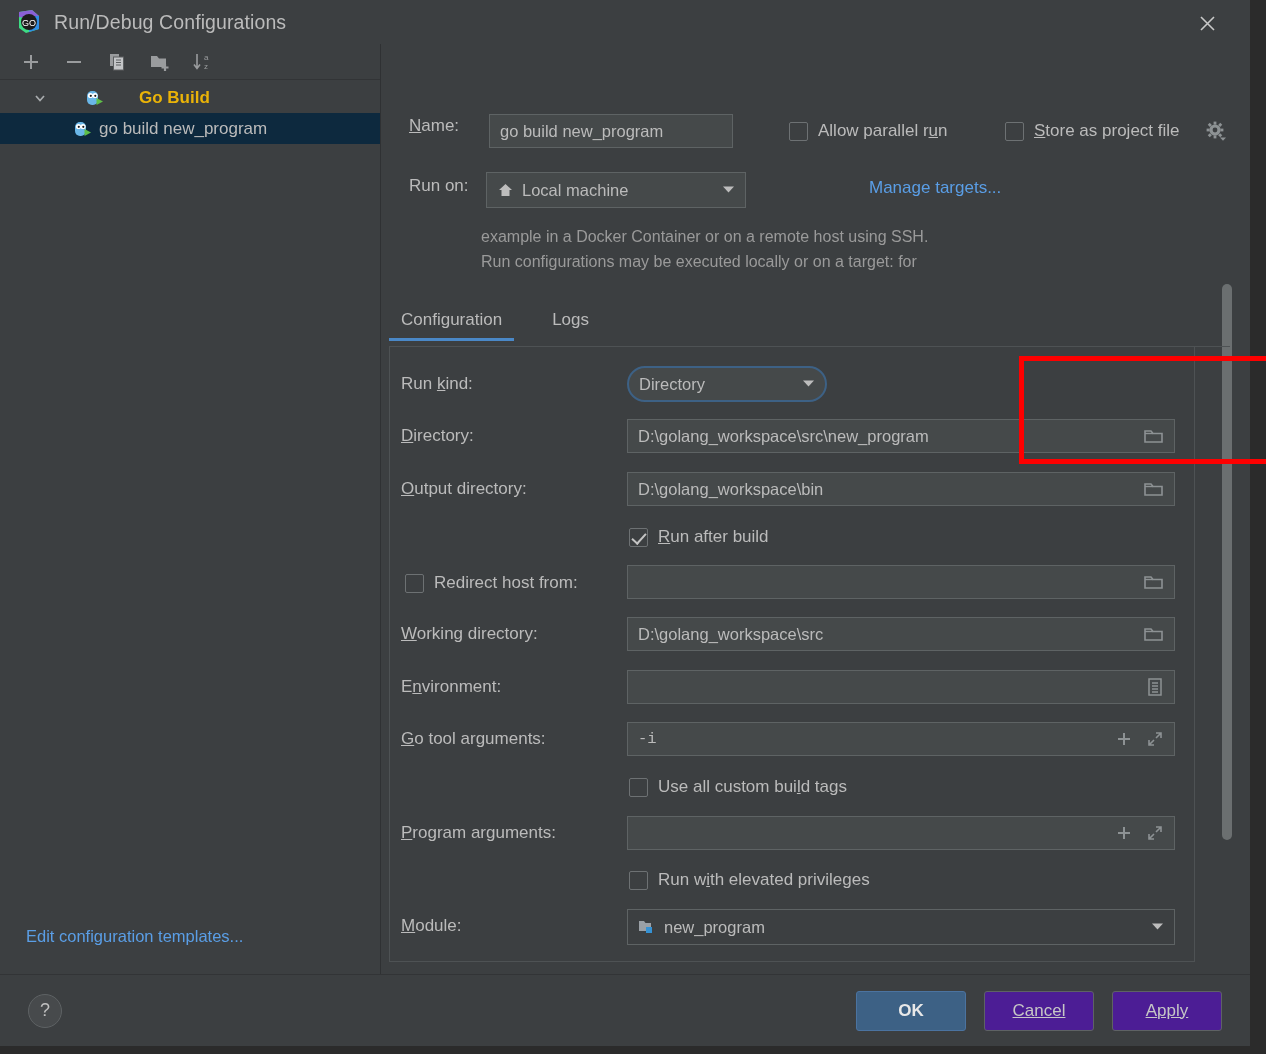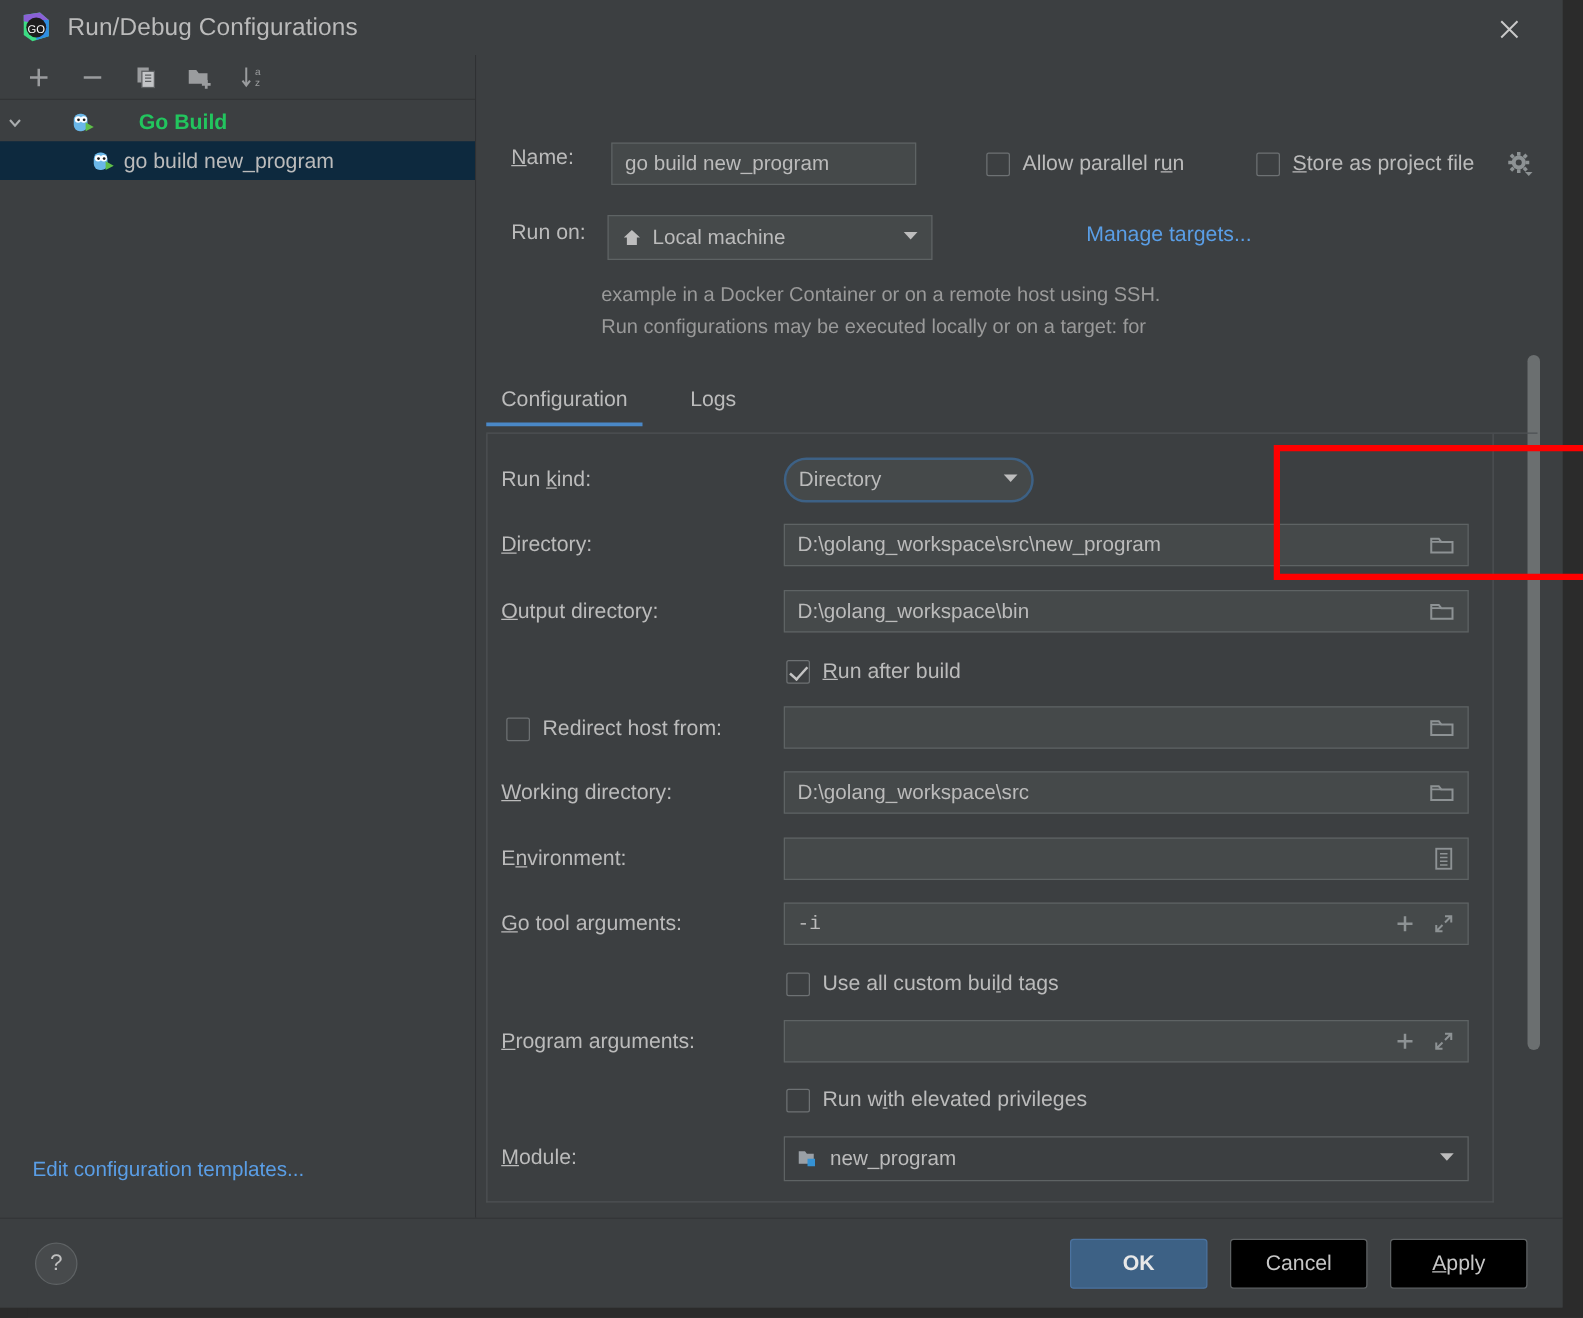--- a/index.html
+++ b/index.html
@@ -61,21 +61,21 @@
   .tb-btn {
     width: 26px; height: 26px; cursor: pointer;
     display: flex; align-items: center; justify-content: center;
     color: #9a9c9e;
   }
   #tree { flex: 1 1 auto; padding-top: 2px; position: relative; }
   .tree-row {
     height: 31px; display: flex; align-items: center;
     color: #bbbbbb; font-size: 17px; cursor: pointer;
   }
-  .tree-row.group { padding-left: 4px; font-weight: bold; color: #22c55e; gap: 28px; }
+  .tree-row.group { padding-left: 32px; font-weight: bold; color: #eab308; gap: 28px; }
   .tree-row.child { padding-left: 72px; }
   .tree-row.selected { background: #0d293e; }
   .chev {
     width: 16px; margin-right: 8px; color: #a9acae; font-size: 12px;
     display: inline-flex; align-items: center; justify-content: center;
   }
   .gopher { width: 20px; height: 20px; margin-right: 7px; flex: 0 0 20px; }
   #edit-tpl {
     position: absolute; left: 26px; bottom: 28px;
     color: #5a9ee6; font-size: 16.5px; cursor: pointer;
@@ -181,21 +181,21 @@
     display: flex; align-items: center; justify-content: center;
     font-size: 18px; cursor: pointer;
   }
   #btns { margin-left: auto; display: flex; gap: 18px; }
   .dbtn {
     min-width: 110px; height: 40px; border-radius: 3px;
     display: flex; align-items: center; justify-content: center;
     font-size: 17px; cursor: pointer; padding: 0 18px;
   }
   .dbtn.primary { background: #3d6185; border: 1px solid #4b73a0; color: #e8e8e8; font-weight: bold; }
-  .dbtn.normal { background: #000000; border: 1px solid #5e6264; color: #c6c6c6; }
+  .dbtn.normal { background: #4c1d95; border: 1px solid #5e6264; color: #c6c6c6; text-decoration: underline; }
   .dbtn u { text-decoration: underline; }
 </style>
 </head>
 <body>
 
 <div id="bg-editor">
   <div class="ln" style="top:700px;color:#a9b7c6;">g</div>
   <div class="ln" style="top:740px;color:#808080;">&lt;</div>
   <div class="ln" style="top:775px;color:#cc7832;">g</div>
   <div class="ln" style="top:808px;color:#cc7832;">#</div>

